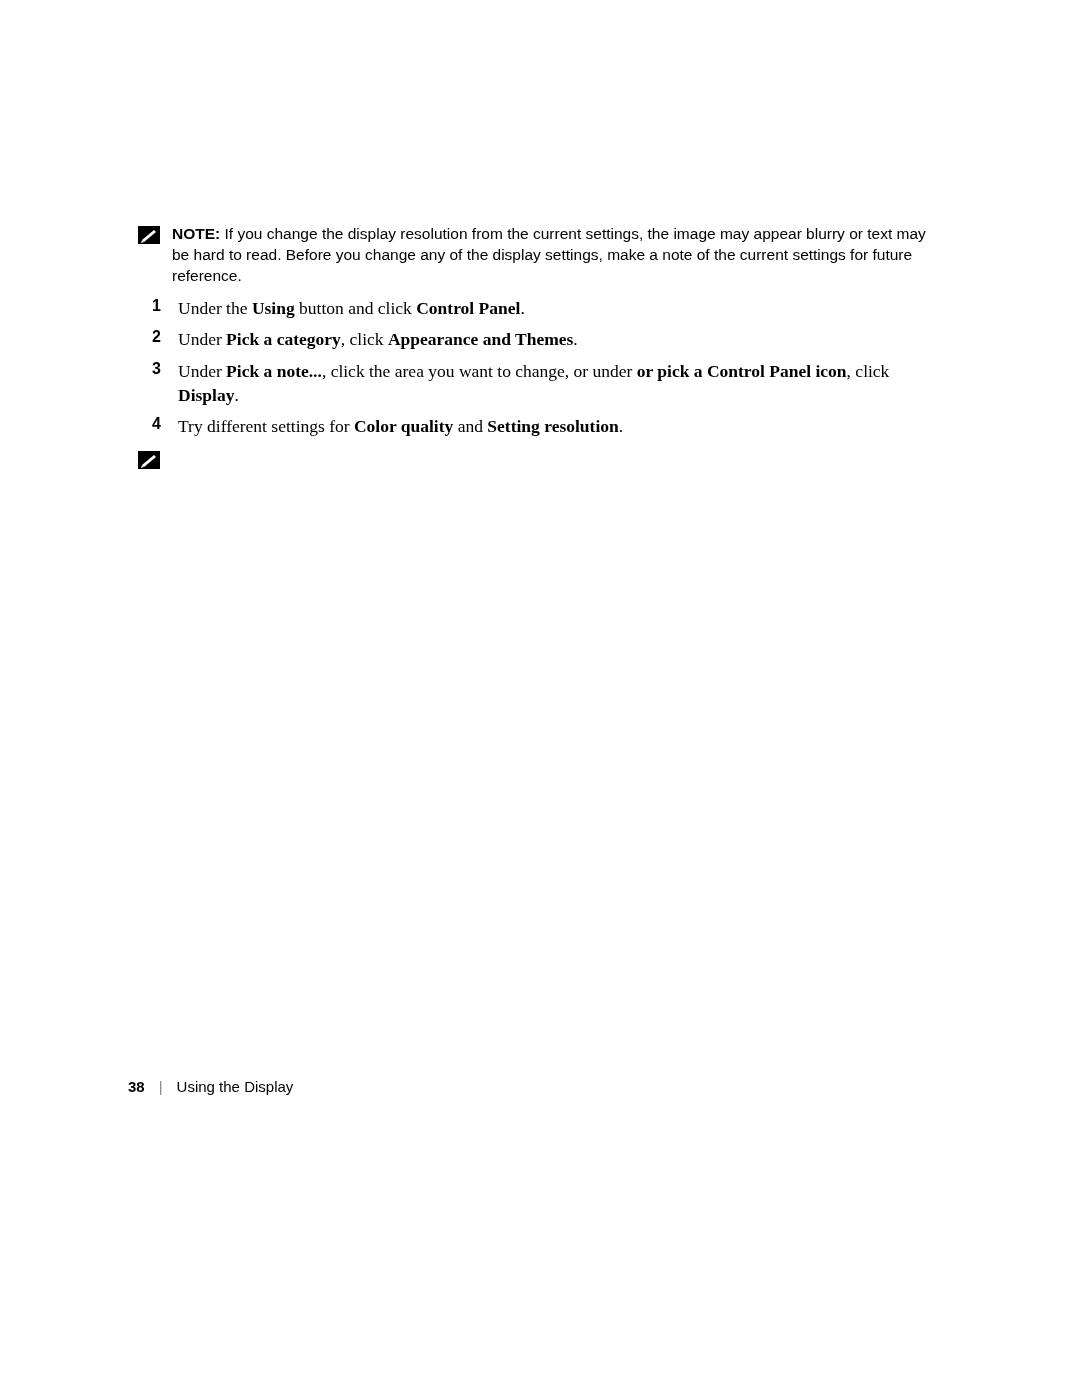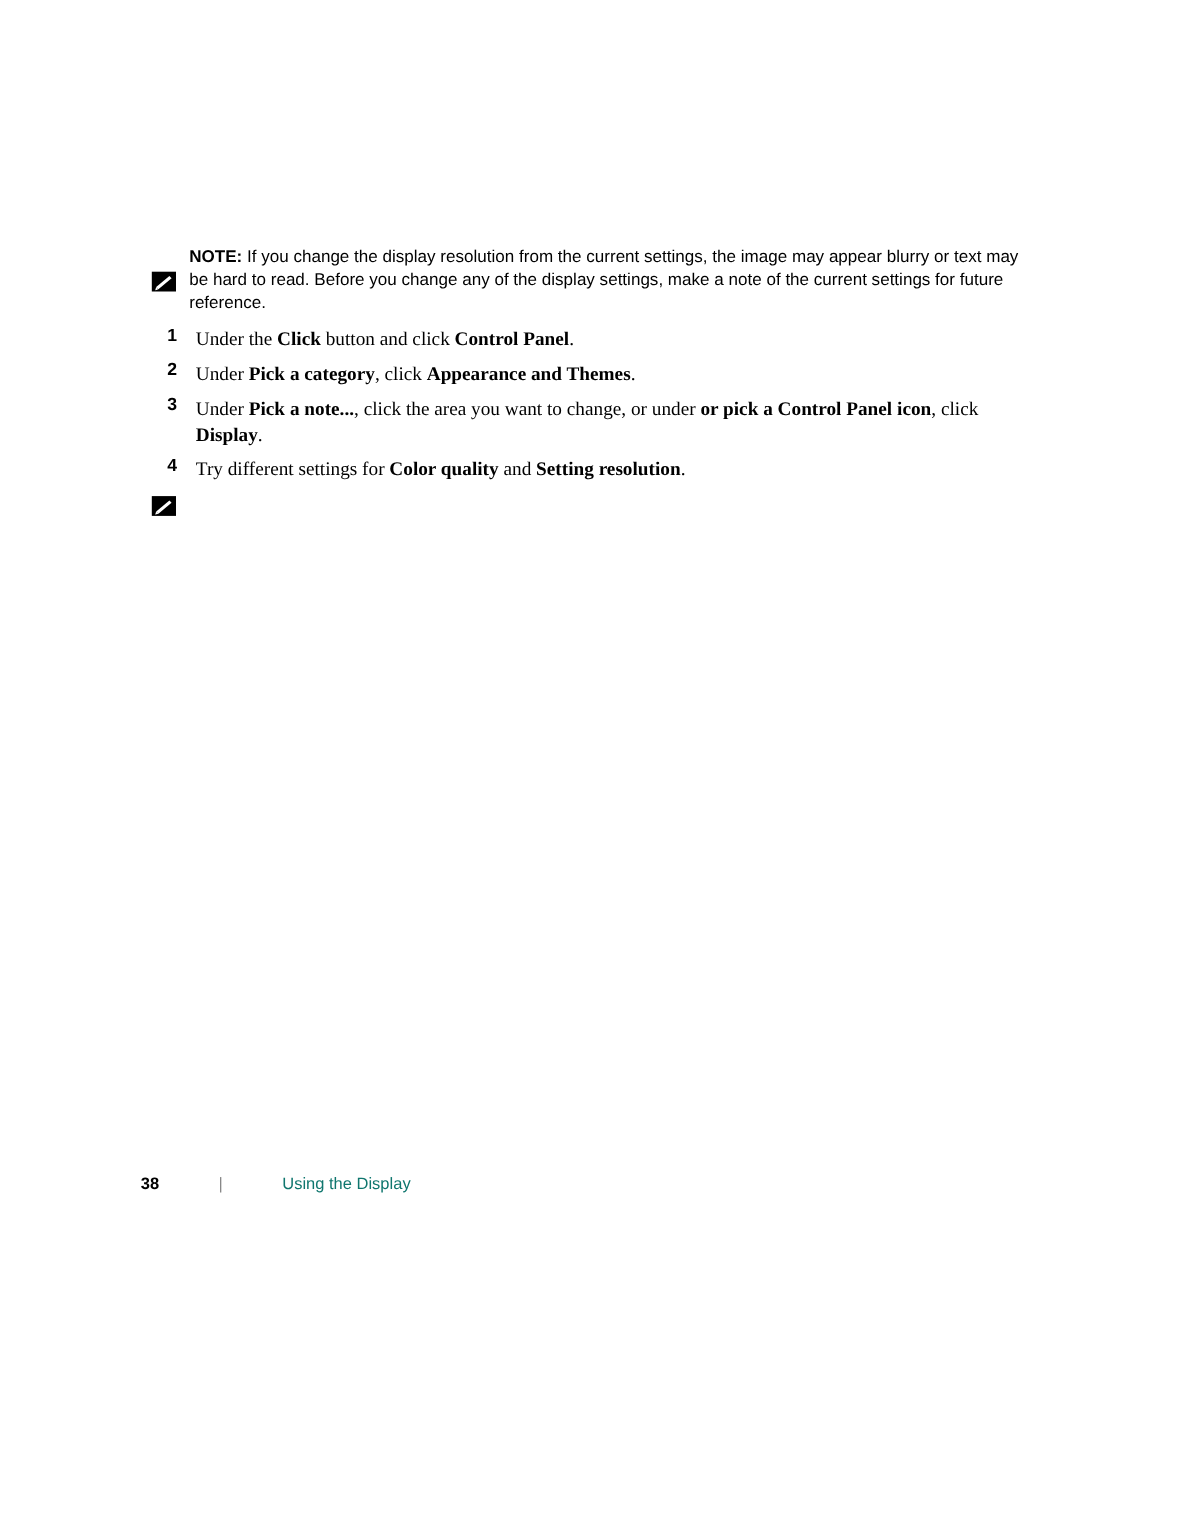--- a/index.html
+++ b/index.html
@@ -24,21 +24,21 @@
       font-size: 26px;
       margin-bottom: 12px;
     }
     .body-text {
       font-size: 17.5px;
       line-height: 1.35;
       margin-bottom: 10px;
     }
     .note-block {
       display: flex;
-      align-items: center;
+      align-items: flex-start;
       margin: 8px 0 10px 0;
     }
     .note-icon {
       width: 22px;
       height: 18px;
       background: #000;
       position: relative;
       margin-right: 12px;
       margin-top: 2px;
       flex-shrink: 0;
@@ -74,38 +74,37 @@
       text-align: left;
     }
     .ol-body {
       font-size: 17.5px;
       line-height: 1.35;
       flex: 1;
     }
     .b { font-weight: bold; }
     .footer {
       position: absolute;
-      bottom: 312px;
+      bottom: 302px;
       left: 128px;
       display: flex;
       align-items: center;
       font-family: Arial, Helvetica, sans-serif;
       font-size: 15px;
-      gap: 40px;
     }
     .footer-page {
       font-weight: bold;
       margin-right: 14px;
     }
     .footer-sep {
       color: #888;
       margin-right: 14px;
     }
     .footer-title {
-      color: #0f766e;
+      color: #000000;
     }
   </style>
 </head>
 <body>
 
 <div class="page">
 
 
 
   <div class="note-block">
@@ -119,21 +118,21 @@
       <span class="note-label">NOTE:</span><span> If you change the display resolution from the current settings, the image may appear blurry or text may be hard to read. Before you change any of the display settings, make a note of the current settings for future reference.</span>
     </div>
   </div>
 
 
   <div class="ol">
 
     <div class="ol-item">
       <div class="ol-num">1</div>
       <div class="ol-body">
-        <span>Under the </span><span class="b">Click</span><span> button and click </span><span class="b">Control Panel</span><span>.</span>
+        <span>Under the </span><span class="b">Using</span><span> button and click </span><span class="b">Control Panel</span><span>.</span>
       </div>
     </div>
 
     <div class="ol-item">
       <div class="ol-num">2</div>
       <div class="ol-body">
         <span>Under </span><span class="b">Pick a category</span><span>, click </span><span class="b">Appearance and Themes</span><span>.</span>
       </div>
     </div>
 

